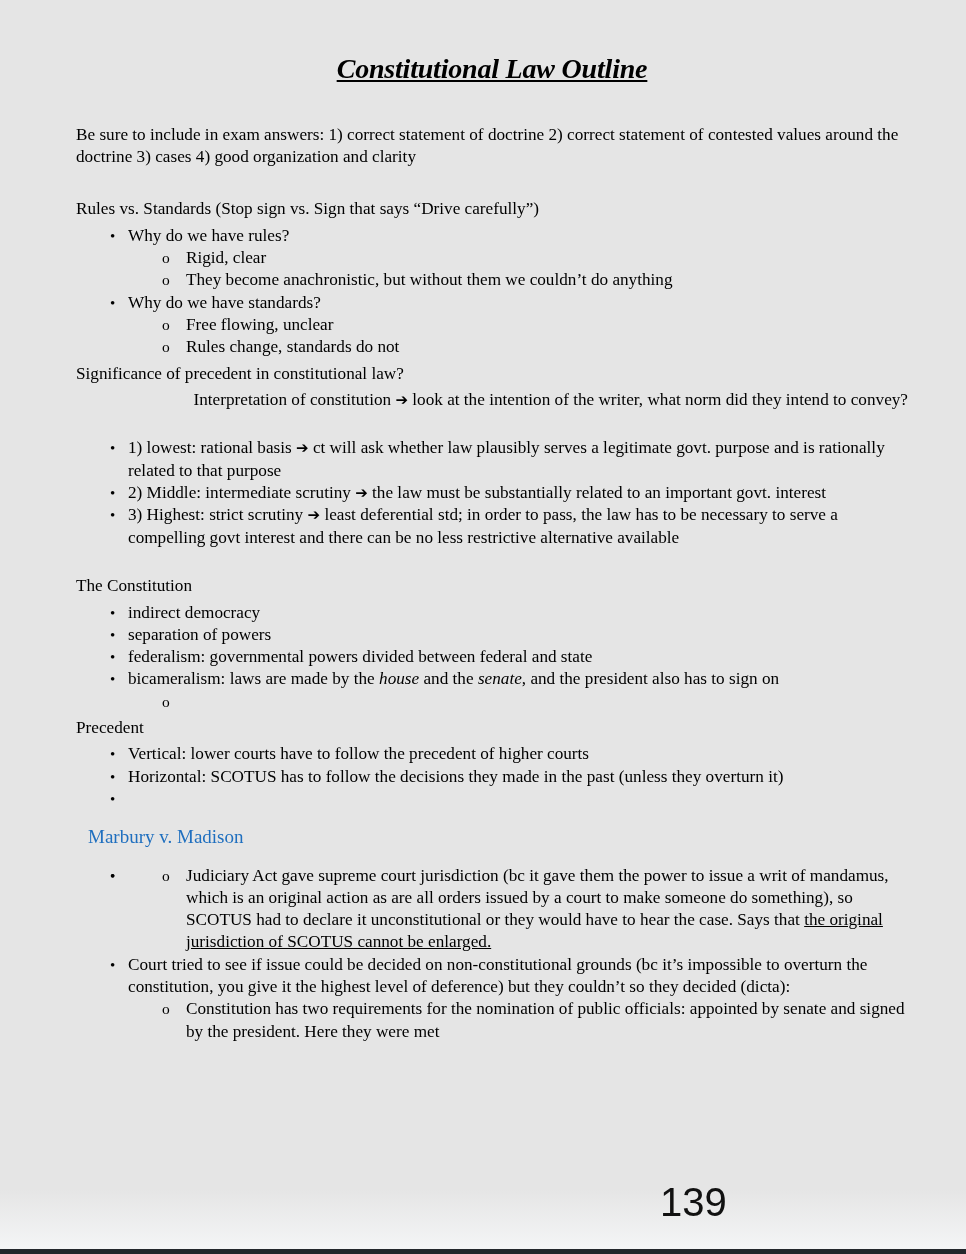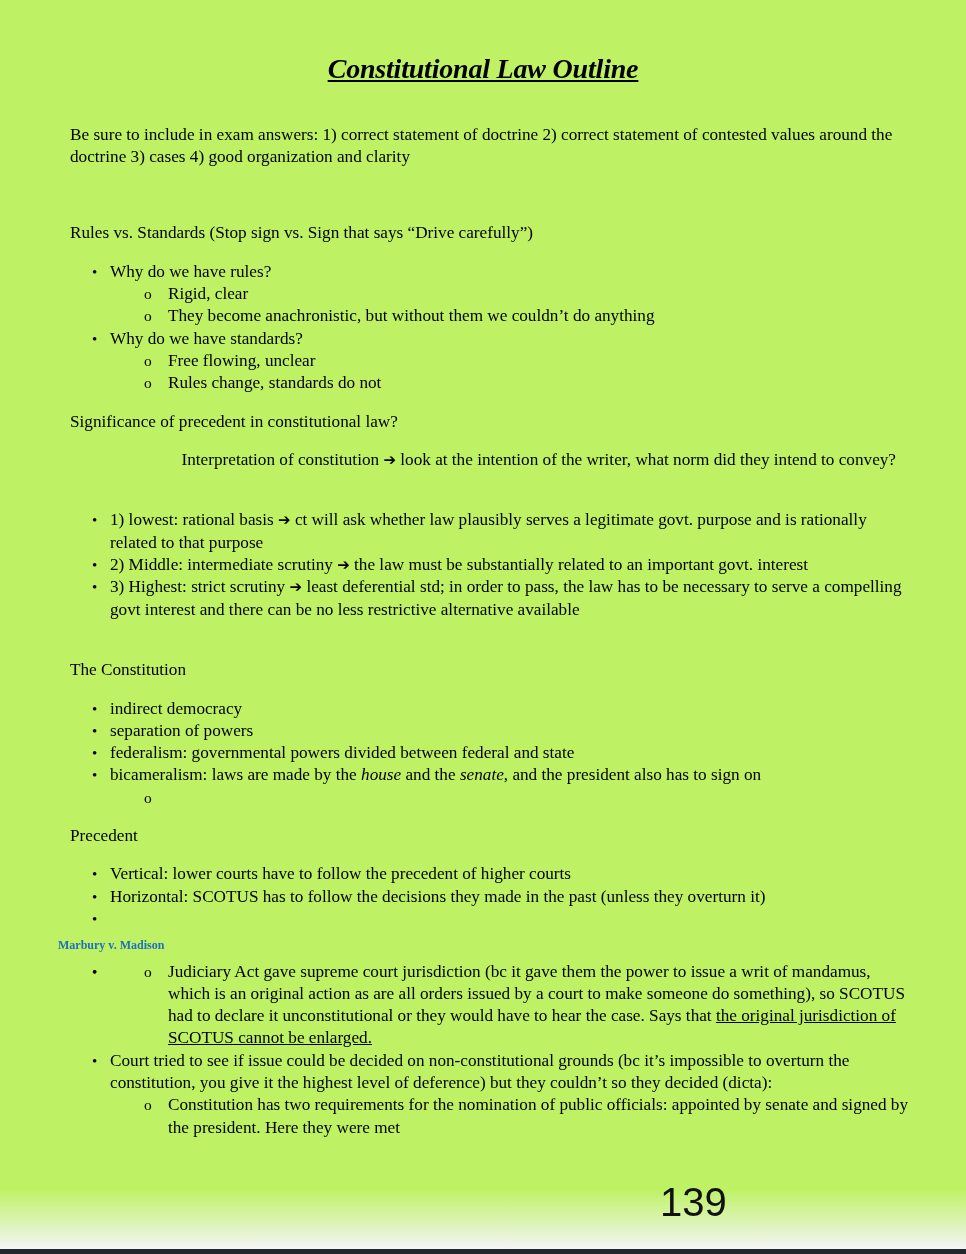--- a/index.html
+++ b/index.html
@@ -4,25 +4,26 @@
 <style>
   html, body {
     margin: 0;
     padding: 0;
     background: #ffffff;
   }
   .page {
     position: relative;
     width: 966px;
     height: 1254px;
-    background: #bef264;
+    background: #e5e5e5;
     overflow: hidden;
     font-family: "Liberation Serif", "DejaVu Serif", serif;
     color: #000000;
     box-sizing: border-box;
+    padding-left: 18px;
   }
   .page-bottom-shade {
     position: absolute;
     left: 0;
     right: 0;
     bottom: 5px;
     height: 60px;
     background: linear-gradient(to bottom, rgba(255,255,255,0) 0%, #f4f5f6 100%);
     pointer-events: none;
   }
@@ -48,21 +49,21 @@
     margin: 0;
     padding-top: 52px;
     letter-spacing: -0.2px;
   }
   .body-block {
     font-size: 17.2px;
     line-height: 22.3px;
     margin-top: 38px;
   }
   p.para {
-    margin: 16px;
+    margin: 4px;
     text-indent: 0;
   }
   p.para + p.para { margin-top: 0; text-align: right; }
   .spacer { height: 22.3px; }
   ul.lvl1, ul.lvl2 {
     margin: 0;
     padding: 0;
     list-style: none;
   }
   ul.lvl1 > li {
@@ -87,24 +88,23 @@
     position: absolute;
     left: 34px;
     top: 0;
     width: 14px;
     font-size: 15.5px;
     line-height: 22.3px;
     font-family: "Liberation Serif", "DejaVu Serif", serif;
   }
   .case-heading {
     color: #1F6FBF;
-    font-size: 12px;
-    line-height: 22.3px;
-    margin: 4px;
-    font-weight: bold;
+    font-size: 19px;
+    line-height: 22.3px;
+    margin: 16px;
   }
   .arrow {
     font-family: "DejaVu Sans", sans-serif;
     font-weight: bold;
     font-size: 15px;
   }
   em { font-style: italic; }
   .u { text-decoration: underline; }
   .page-number {
     position: absolute;

